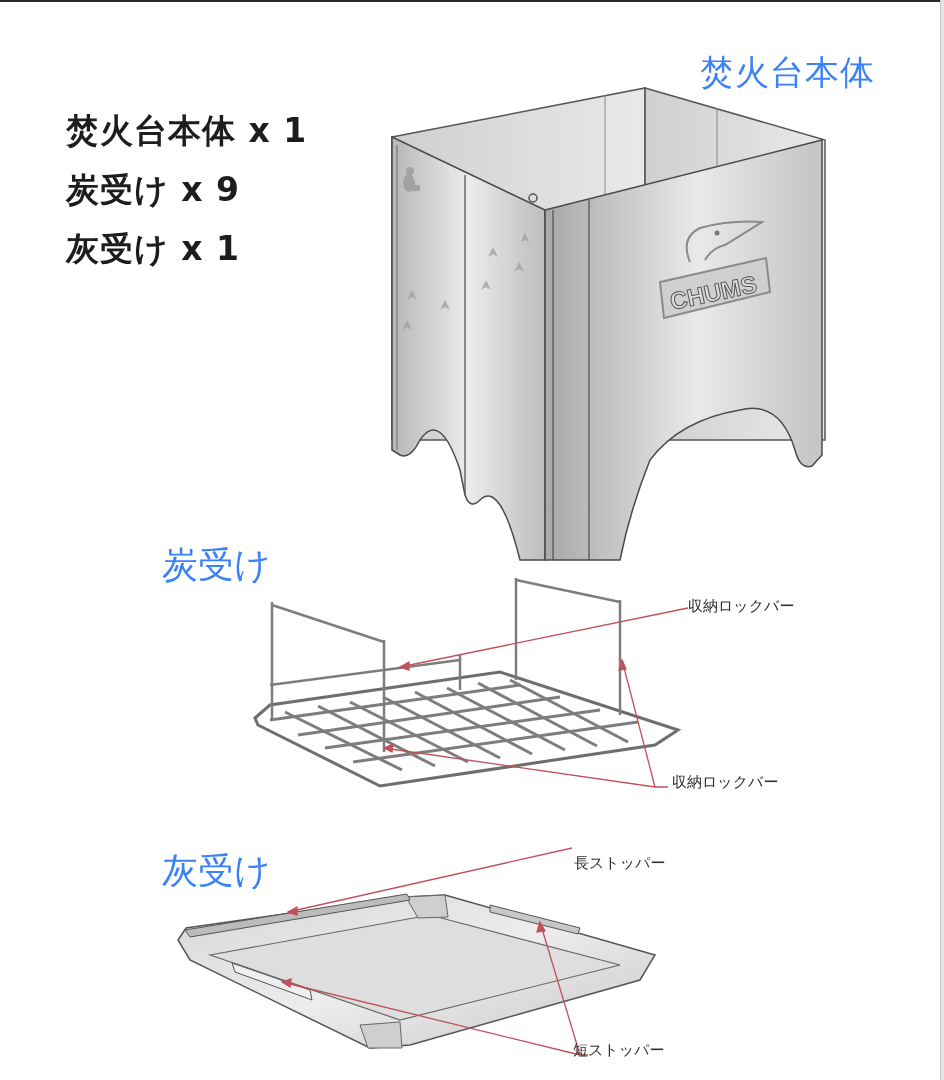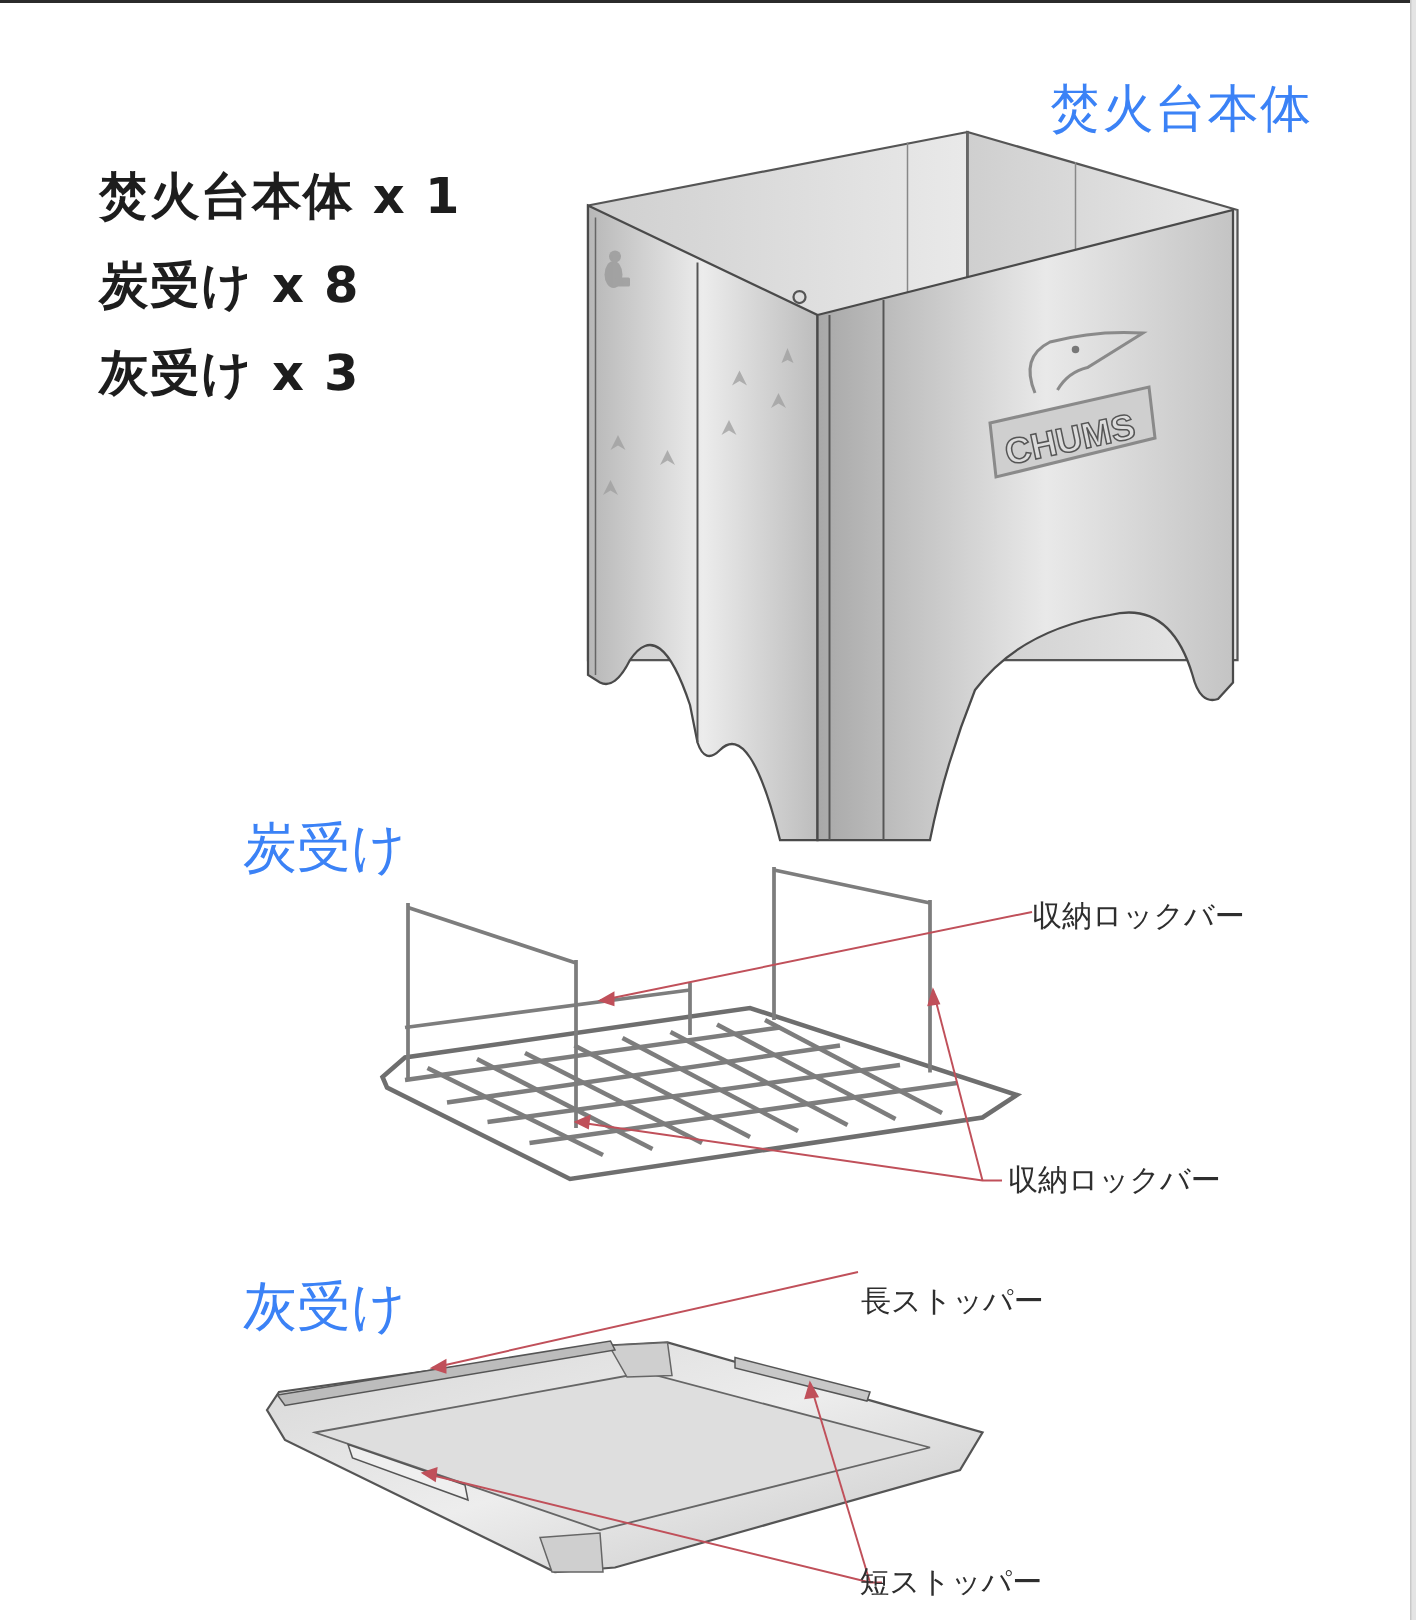--- a/index.html
+++ b/index.html
@@ -15,38 +15,38 @@
       font-weight: bold; font-size: 33px; color: #1d1d1d; line-height: 38px;
       margin-bottom: 21px; letter-spacing: 1px; white-space: nowrap;
     }
     .section-title {
       position: absolute; font-weight: normal; color: #3b82f6; white-space: nowrap;
     }
     #title-body { left: 700px; top: 50px; font-size: 34px; letter-spacing: 1px; }
     #title-charcoal { left: 162px; top: 541px; font-size: 36px; }
     #title-ash { left: 162px; top: 847px; font-size: 36px; }
     .callout {
-      position: absolute; font-size: 20px; color: #2e2e2e; white-space: nowrap; font-weight: normal;
+      position: absolute; font-size: 15px; color: #2e2e2e; white-space: nowrap; font-weight: normal;
     }
     #callout-lock { left: 688px; top: 597px; }
     #callout-hanging { left: 672px; top: 773px; }
     #callout-long { left: 574px; top: 836px; margin-top: 18px; }
     #callout-short { left: 573px; top: 1041px; }
     svg.illus { position: absolute; left: 0; top: 0; }
   </style>
 </head>
 <body>
 
 <div class="top-rule"></div>
 <div class="right-edge"></div>
 
 <div class="contents-list">
   <div class="contents-item">焚火台本体 x 1</div>
-  <div class="contents-item">炭受け x 8</div>
-  <div class="contents-item">灰受け x 3</div>
+  <div class="contents-item">炭受け x 9</div>
+  <div class="contents-item">灰受け x 1</div>
 </div>
 
 <svg class="illus" width="944" height="1080" viewBox="0 0 944 1080">
   <defs>
     <linearGradient id="metalV" x1="0" x2="1" y1="0" y2="0">
       <stop offset="0" stop-color="#b7b7b7"></stop>
       <stop offset="0.5" stop-color="#ececec"></stop>
       <stop offset="1" stop-color="#bdbdbd"></stop>
     </linearGradient>
     <linearGradient id="metalR" x1="0" x2="1" y1="0" y2="0">

